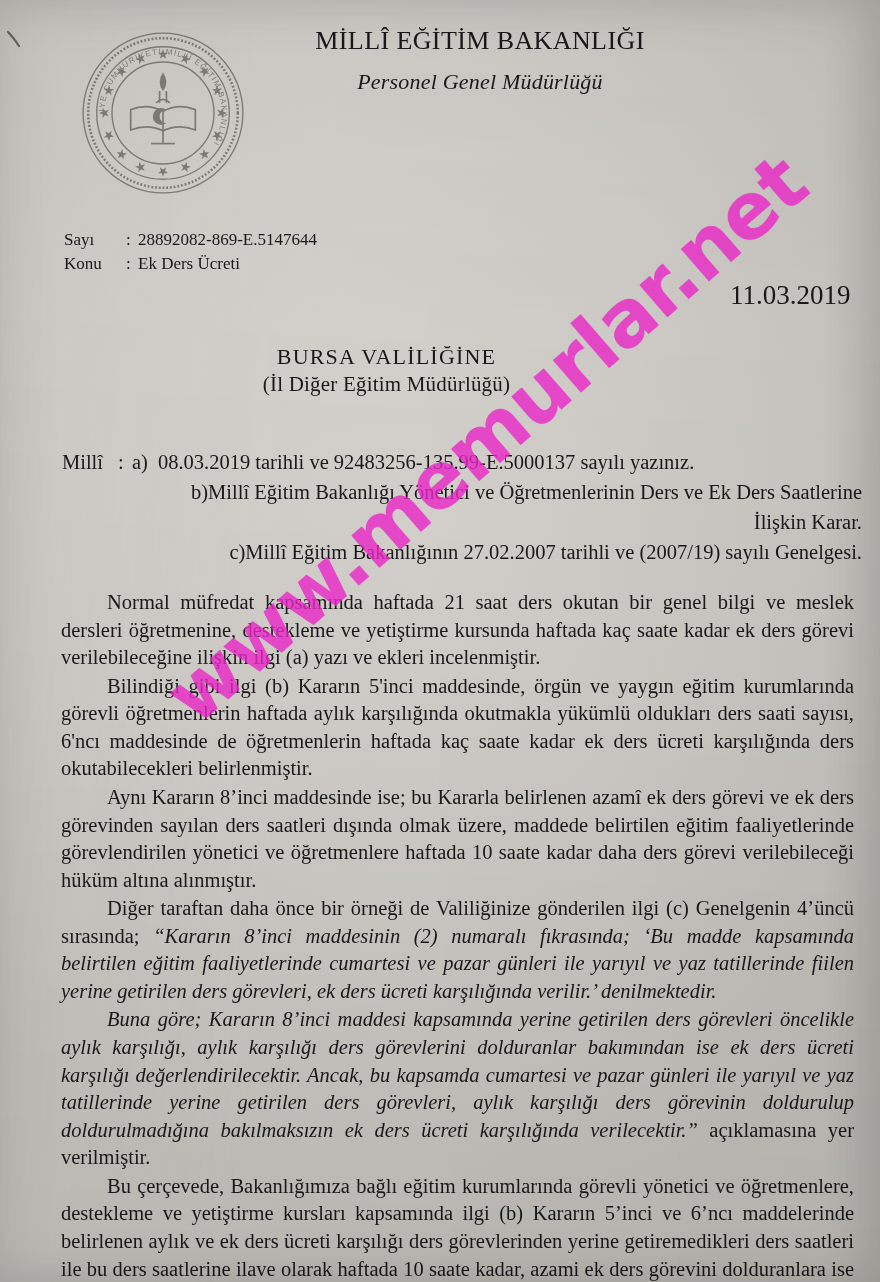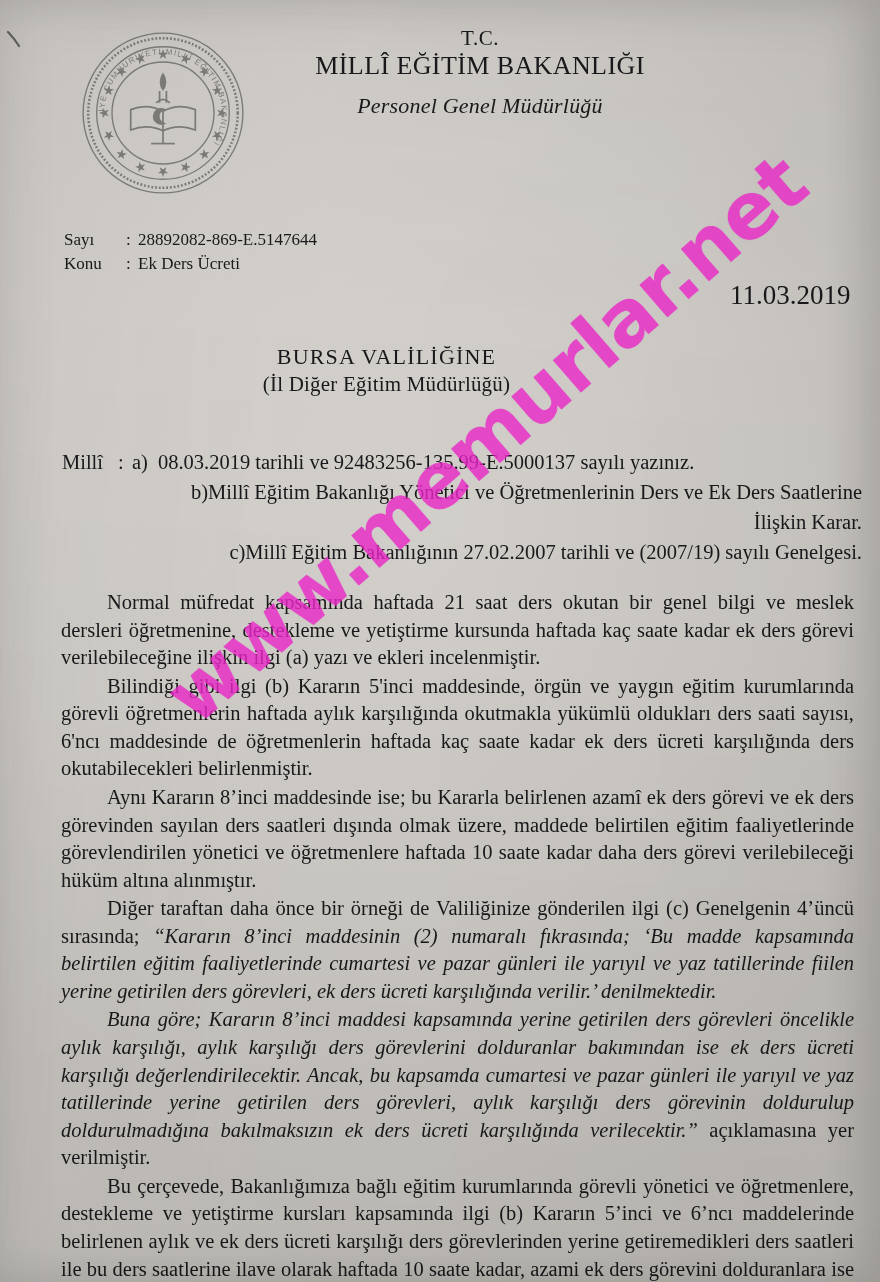--- a/index.html
+++ b/index.html
@@ -282,21 +282,20 @@
           <path d="M96,88 L96,74 M104,88 L104,74"></path>
           <path d="M100,74 Q92,64 100,52 Q108,64 100,74 Z" fill="#4a4a46" stroke="none"></path>
         </g>
         <g fill="#4a4a46">
           <path d="M104,96 a10,10 0 1,0 0,16 a8,8 0 1,1 0,-16 Z"></path>
         </g>
       </svg>
     </div>
 
     <div class="org-block">
-      <div class="org-tc">T.C.</div>
       <div class="org-name">MİLLÎ EĞİTİM BAKANLIĞI</div>
       <div class="org-dept">Personel Genel Müdürlüğü</div>
     </div>
   </div>
 
   <div class="meta">
     <div class="meta-row">
       <span class="meta-label">Sayı</span><span class="meta-sep">:</span><span>28892082-869-E.5147644</span>
     </div>
     <div class="meta-row">

